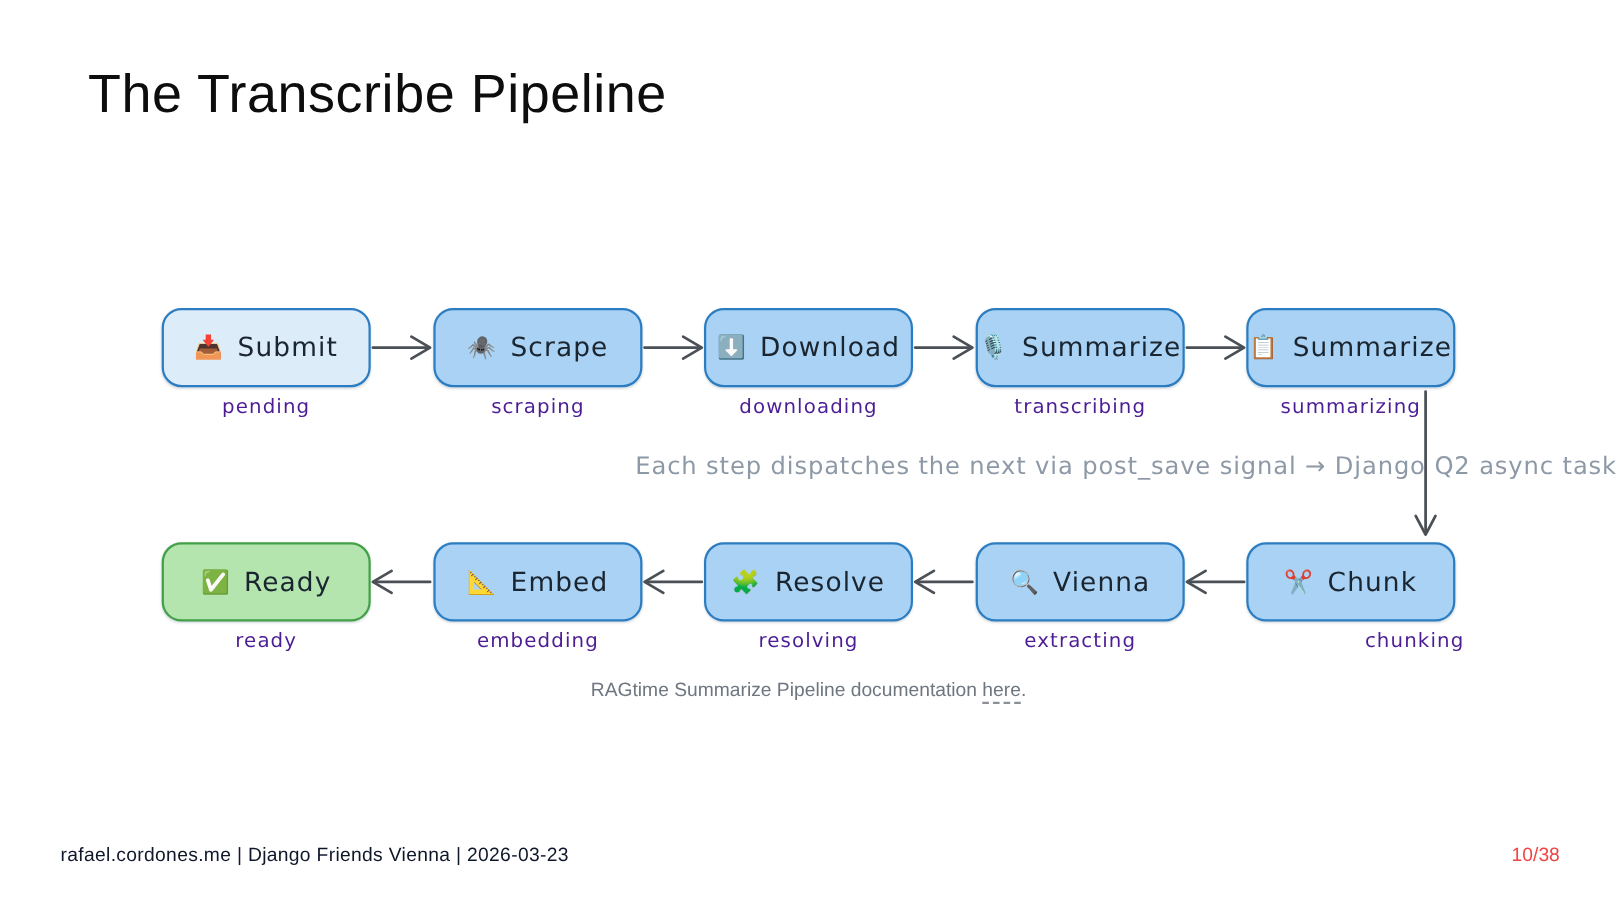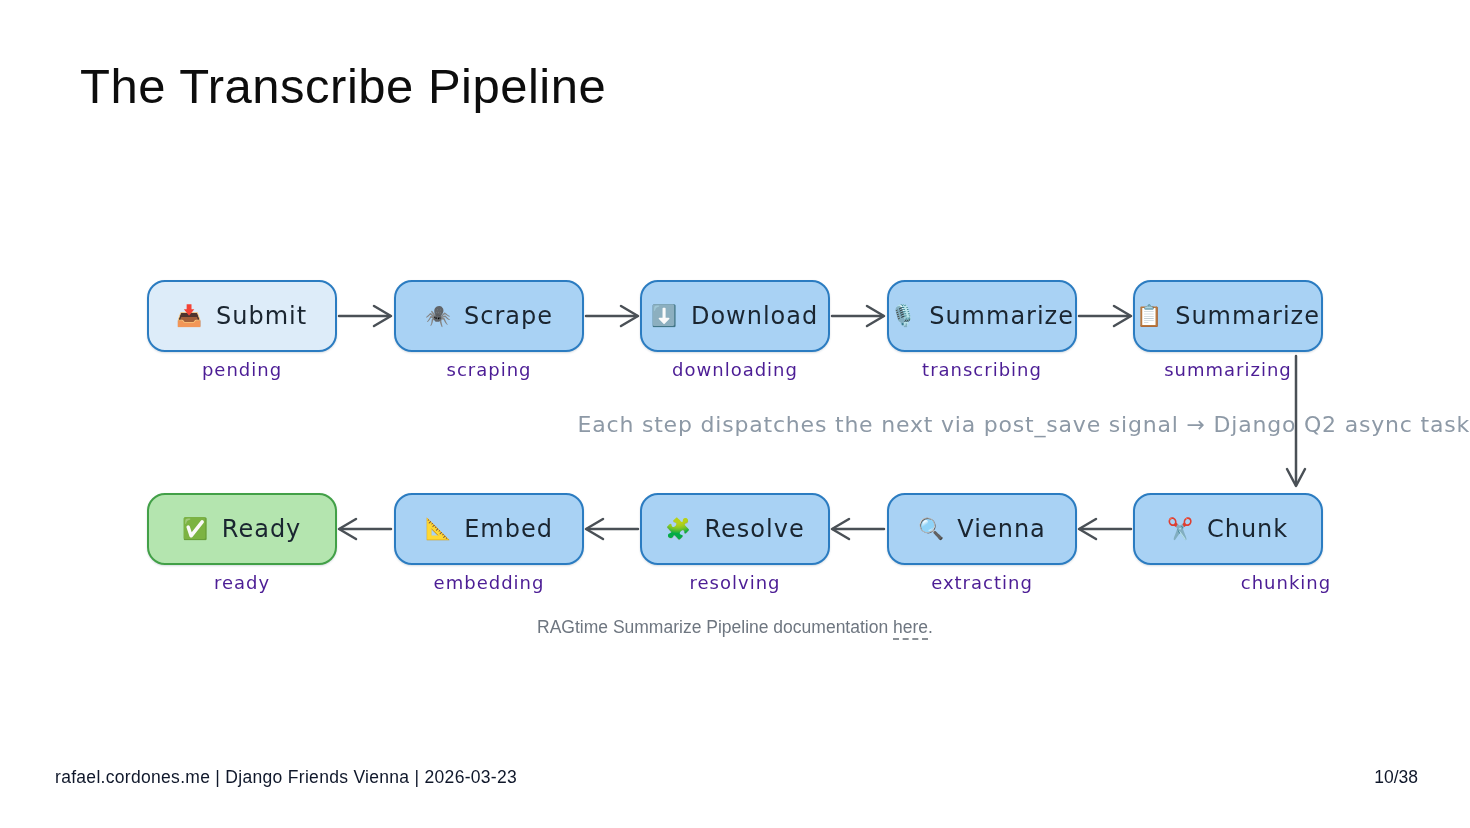--- a/index.html
+++ b/index.html
@@ -106,21 +106,21 @@
     top: 767px;
     font-size: 17.5px;
     color: #0f172a;
     letter-spacing: 0.3px;
   }
   .footer-page {
     position: absolute;
     right: 52px;
     top: 767px;
     font-size: 17.5px;
-    color: #0f172a;
+    color: #ef4444;
   }
 </style>
 </head>
 <body>
 
 <div class="slide">
 
   <h1 class="slide-title">The Transcribe Pipeline</h1>
 
 

